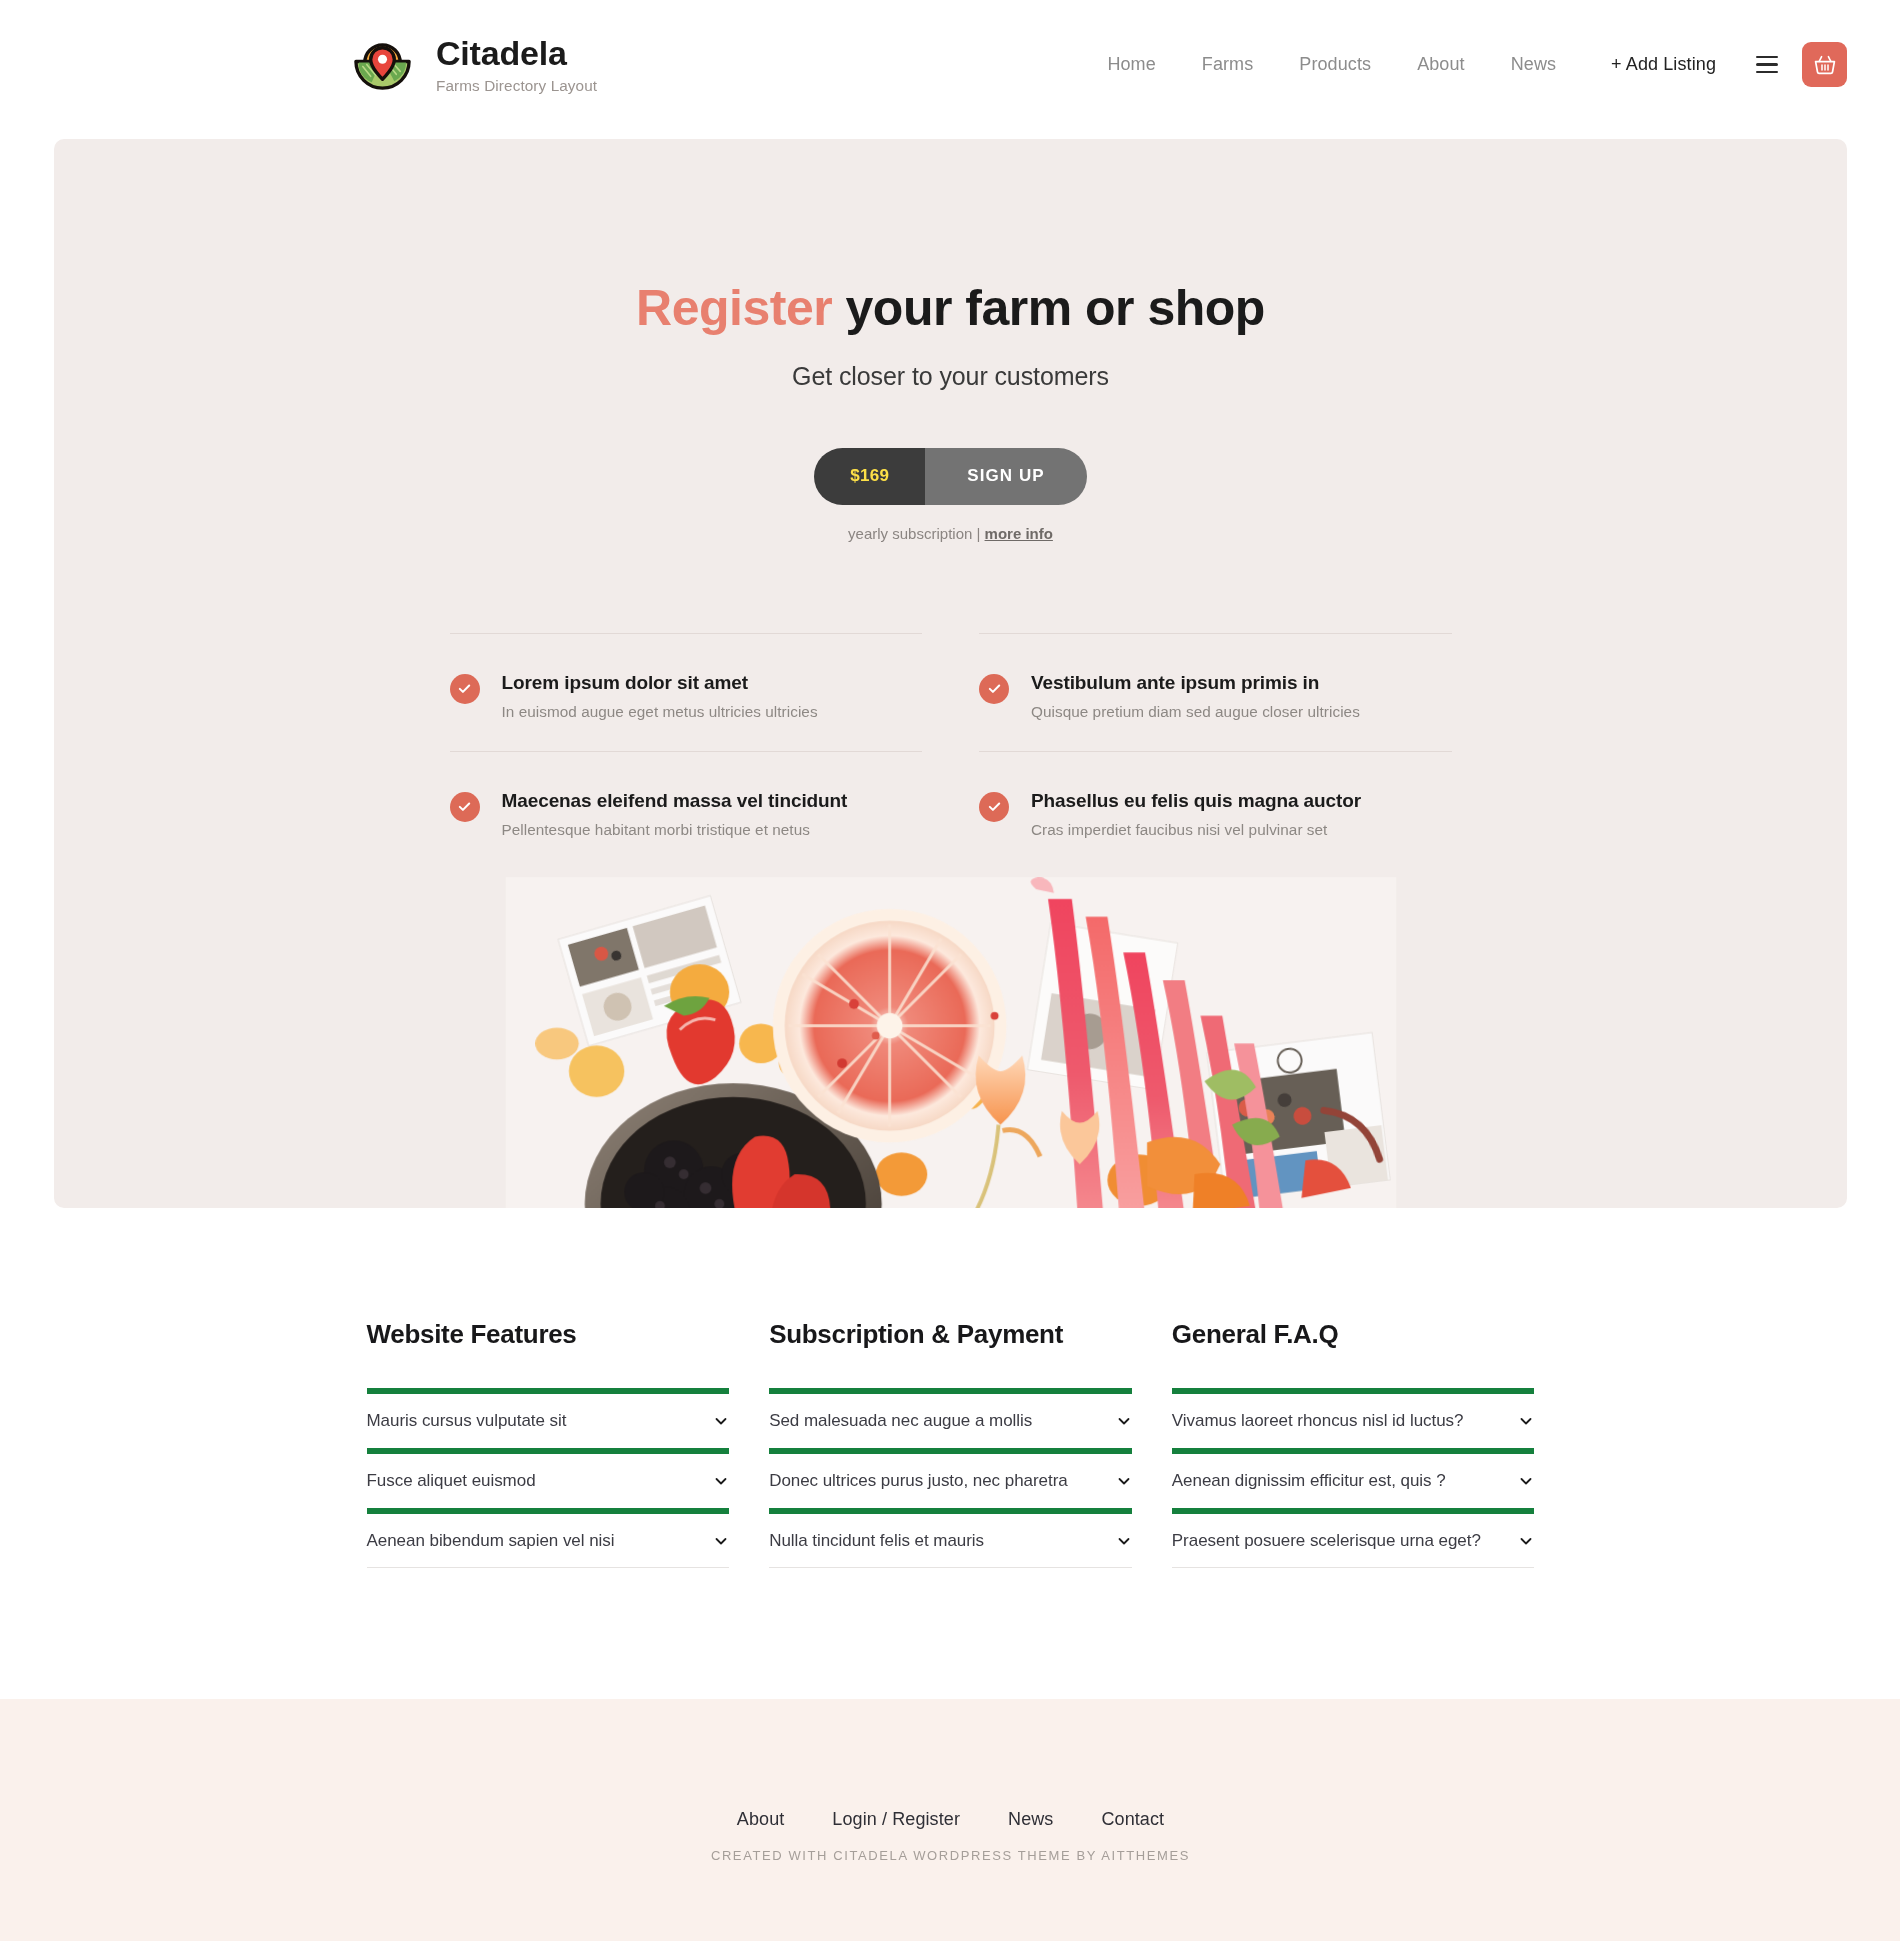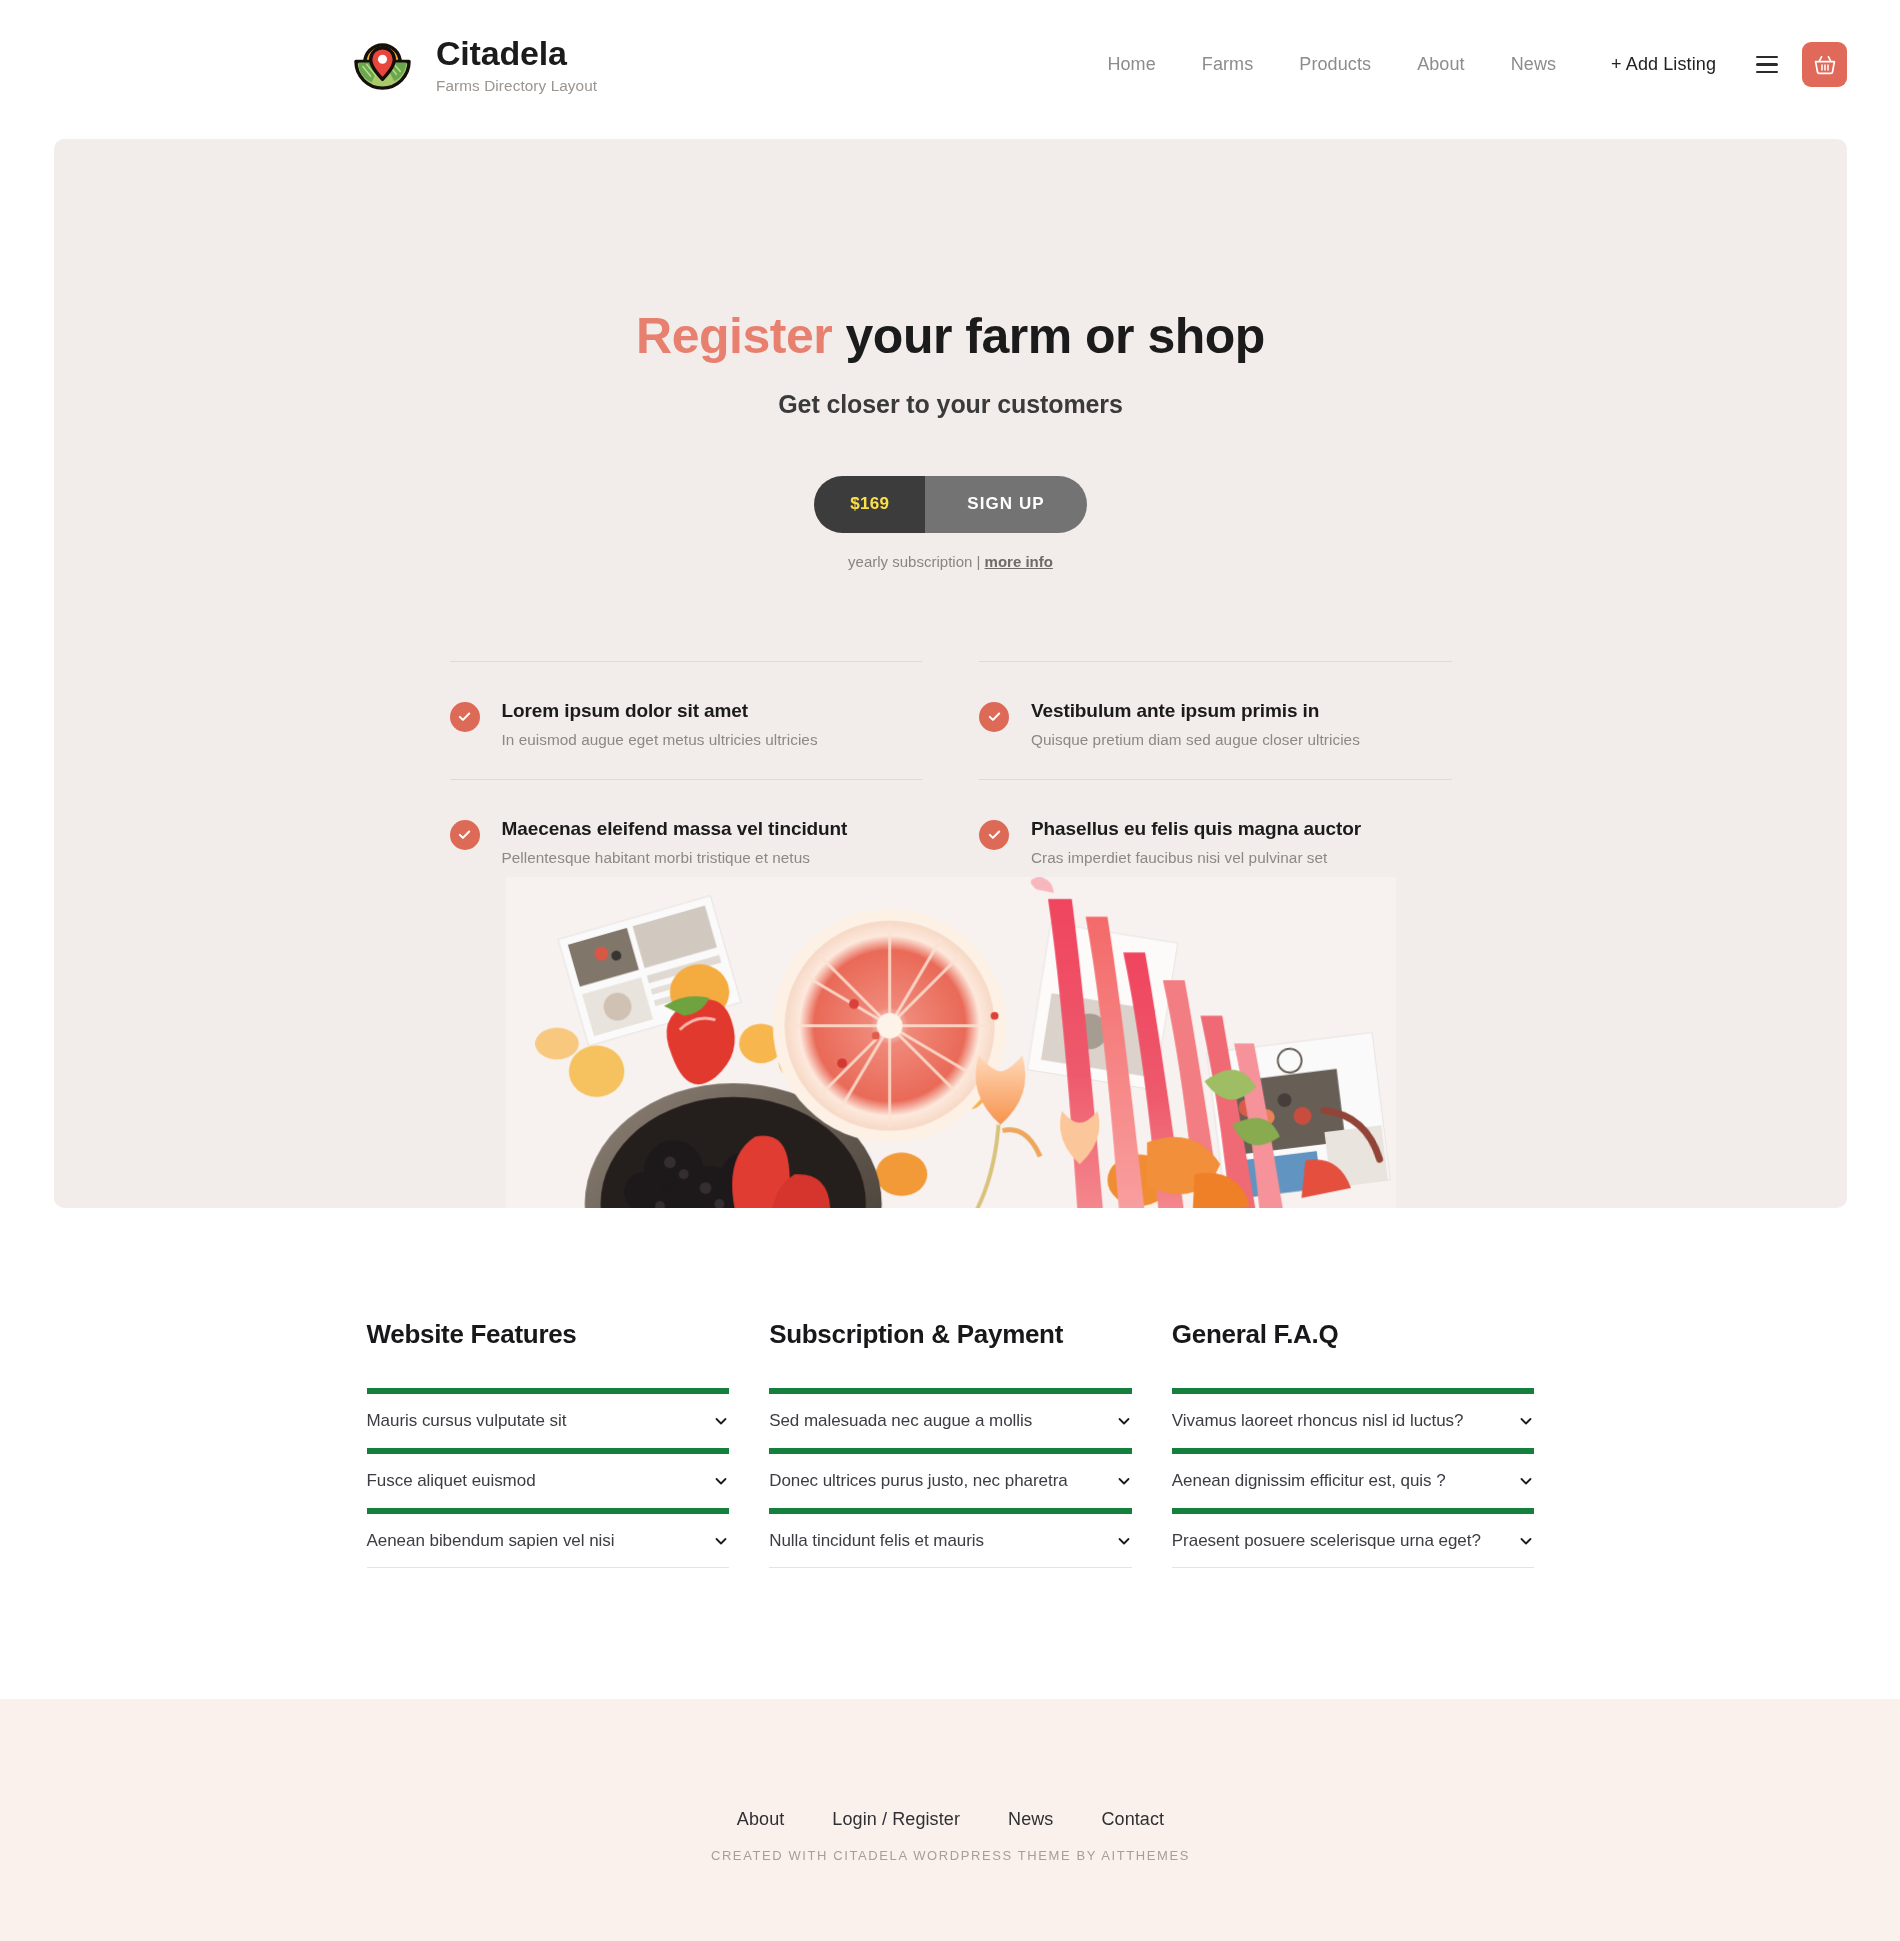--- a/index.html
+++ b/index.html
@@ -114,27 +114,26 @@
     text-align: center;
     position: relative;
     z-index: 3;
   }
   .hero-title {
     font-size: 50px;
     font-weight: 700;
     color: #1b1b1b;
     letter-spacing: -0.5px;
     line-height: 1.15;
-    margin-top: 28px;
   }
   .hero-title .accent { color: #e8806f; }
   .hero-sub {
     margin-top: 24px;
     font-size: 25px;
-    font-weight: 700;
+    font-weight: 400;
     color: #3a3a3a;
     letter-spacing: -0.1px;
   }
 
   .price-wrap {
     margin-top: 57px;
     display: flex;
     justify-content: center;
   }
   .price-btn {

